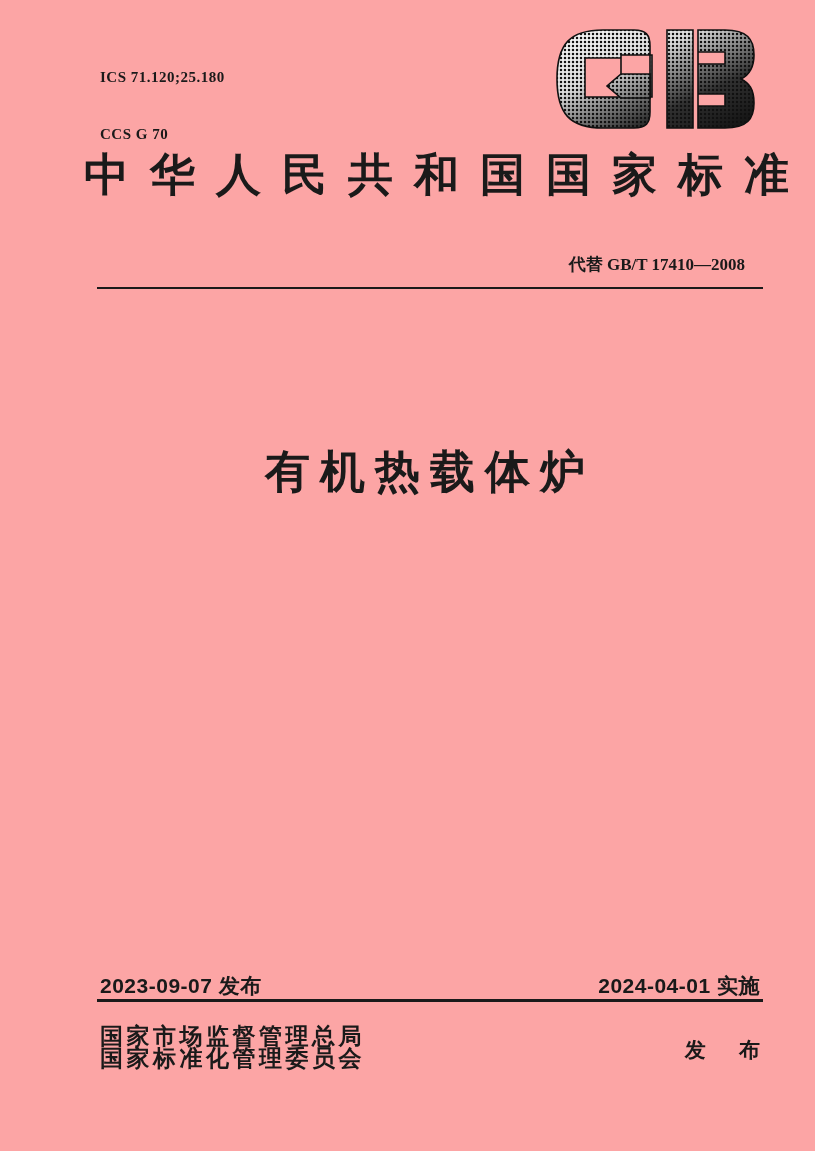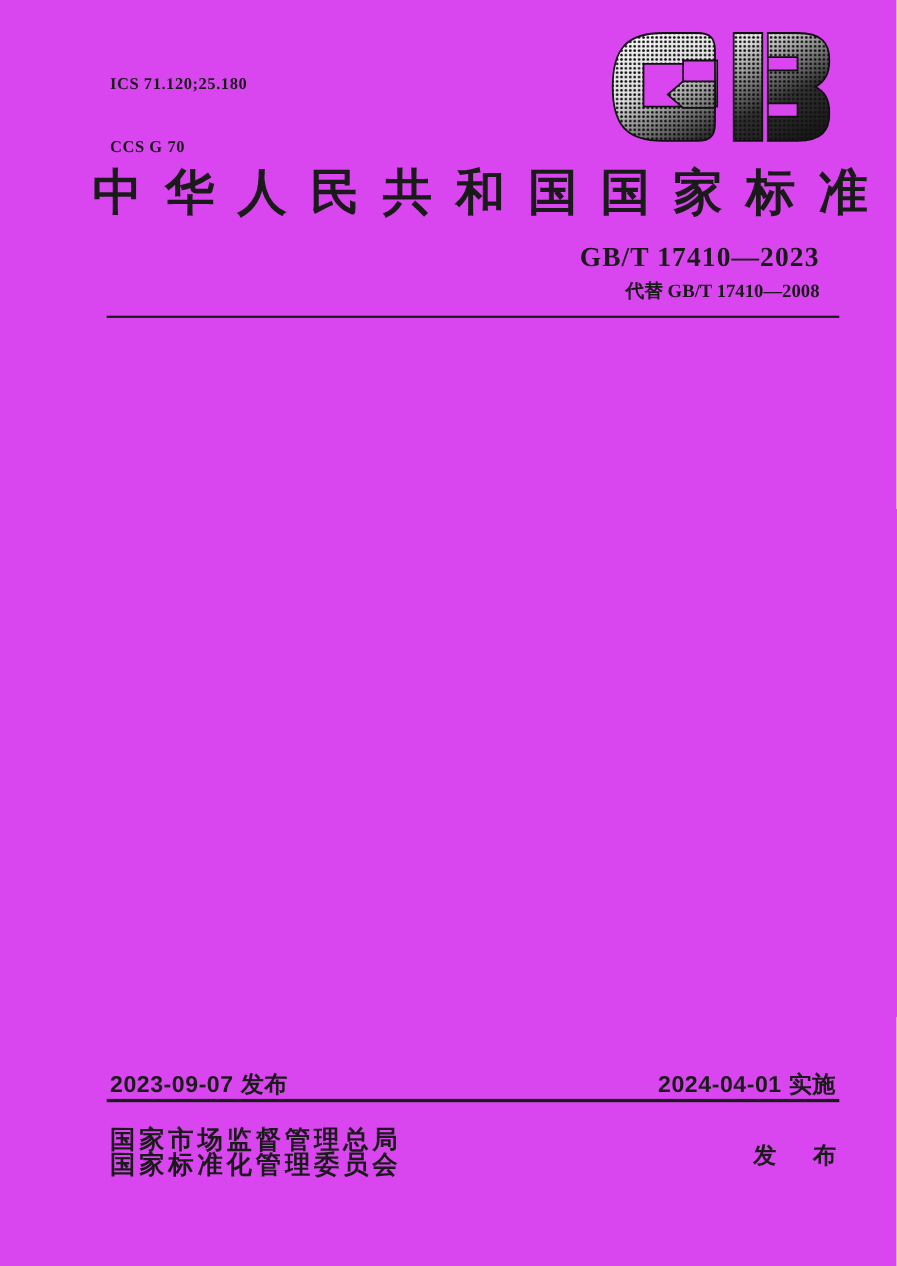--- a/index.html
+++ b/index.html
@@ -2,21 +2,21 @@
 <html><head>
 <meta charset="utf-8">
 <style>
   * { margin: 0; padding: 0; box-sizing: border-box; }
   html, body { background: #e8e8e8; }
   .page {
     position: relative;
     width: 815px;
     height: 1151px;
     margin: 0 auto;
-    background: #d946ef;
+    background: #fca5a5;
     color: #1a1a1a;
     font-family: "Liberation Serif", "DejaVu Serif", serif;
     overflow: hidden;
   }
   
   .ics-block {
     position: absolute;
     left: 100px;
     top: 30px;
     font-family: "Liberation Serif", "DejaVu Serif", serif;
@@ -193,25 +193,25 @@
         <path d="M 112,2 L 138,2 L 138,100 L 112,100 Z"></path>
         <path fill-rule="evenodd" d="M 143,2 L 170,2 C 192,2 199,11 199,27 C 199,40 194,47 186,51 C 194,55 199,61 199,75 C 199,91 192,100 170,100 L 143,100 Z
                  M 143,24 L 170,24 L 170,36 L 143,36 Z
                  M 143,66 L 170,66 L 170,78 L 143,78 Z"></path>
       </g>
     </svg>
   </div>
 
   <div class="header-title">中华人民共和国国家标准</div>
 
-  <div class="std-number">GB/T 17410—2023</div>
   <div class="replaces">代替 GB/T 17410—2008</div>
 
   <div class="rule-top"></div>
 
+  <div class="main-title">有机热载体炉</div>
 
   <div class="dates-row">
     <span>2023-09-07 发布</span>
     <span>2024-04-01 实施</span>
   </div>
 
   <div class="rule-bottom"></div>
 
   <div class="issuer-row">
     <div class="issuer-lines">

